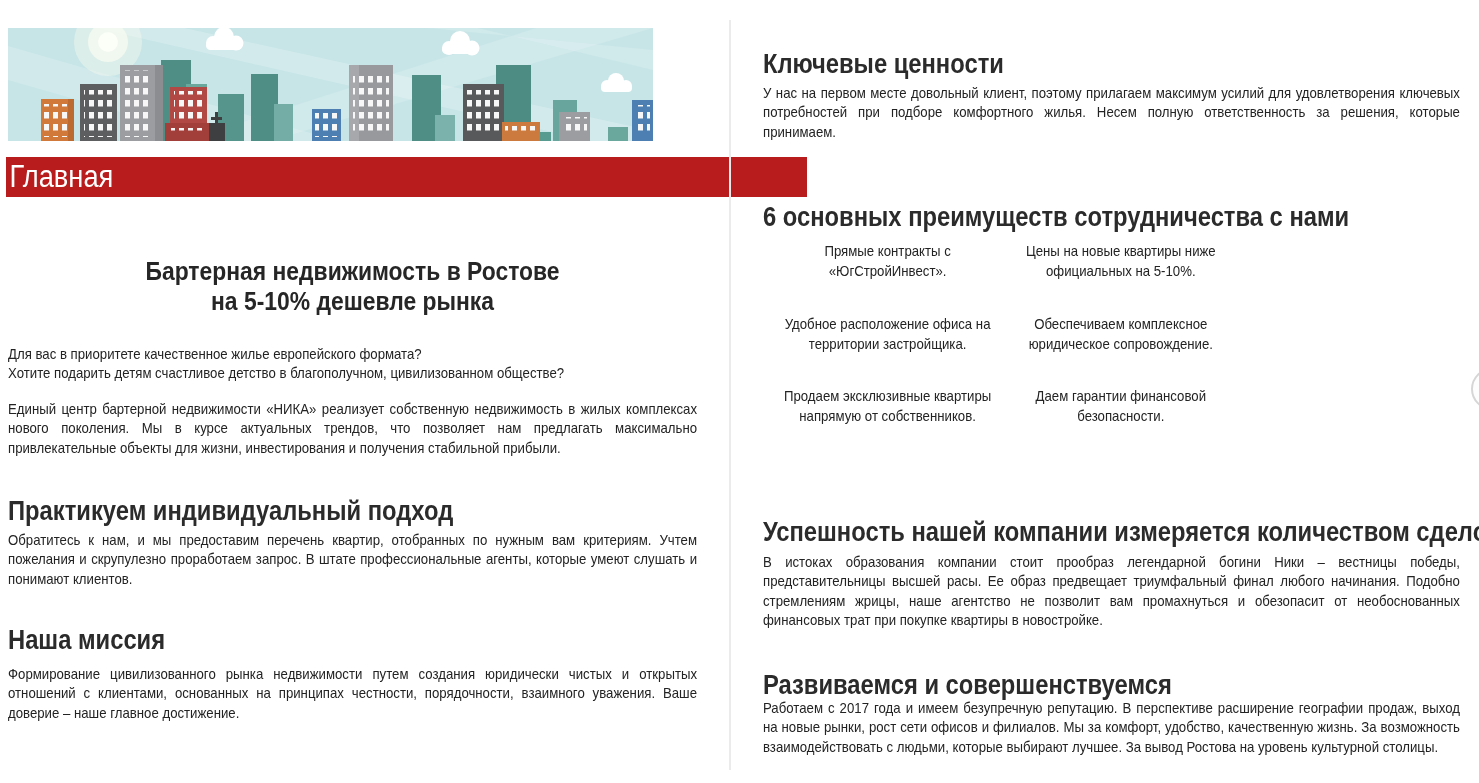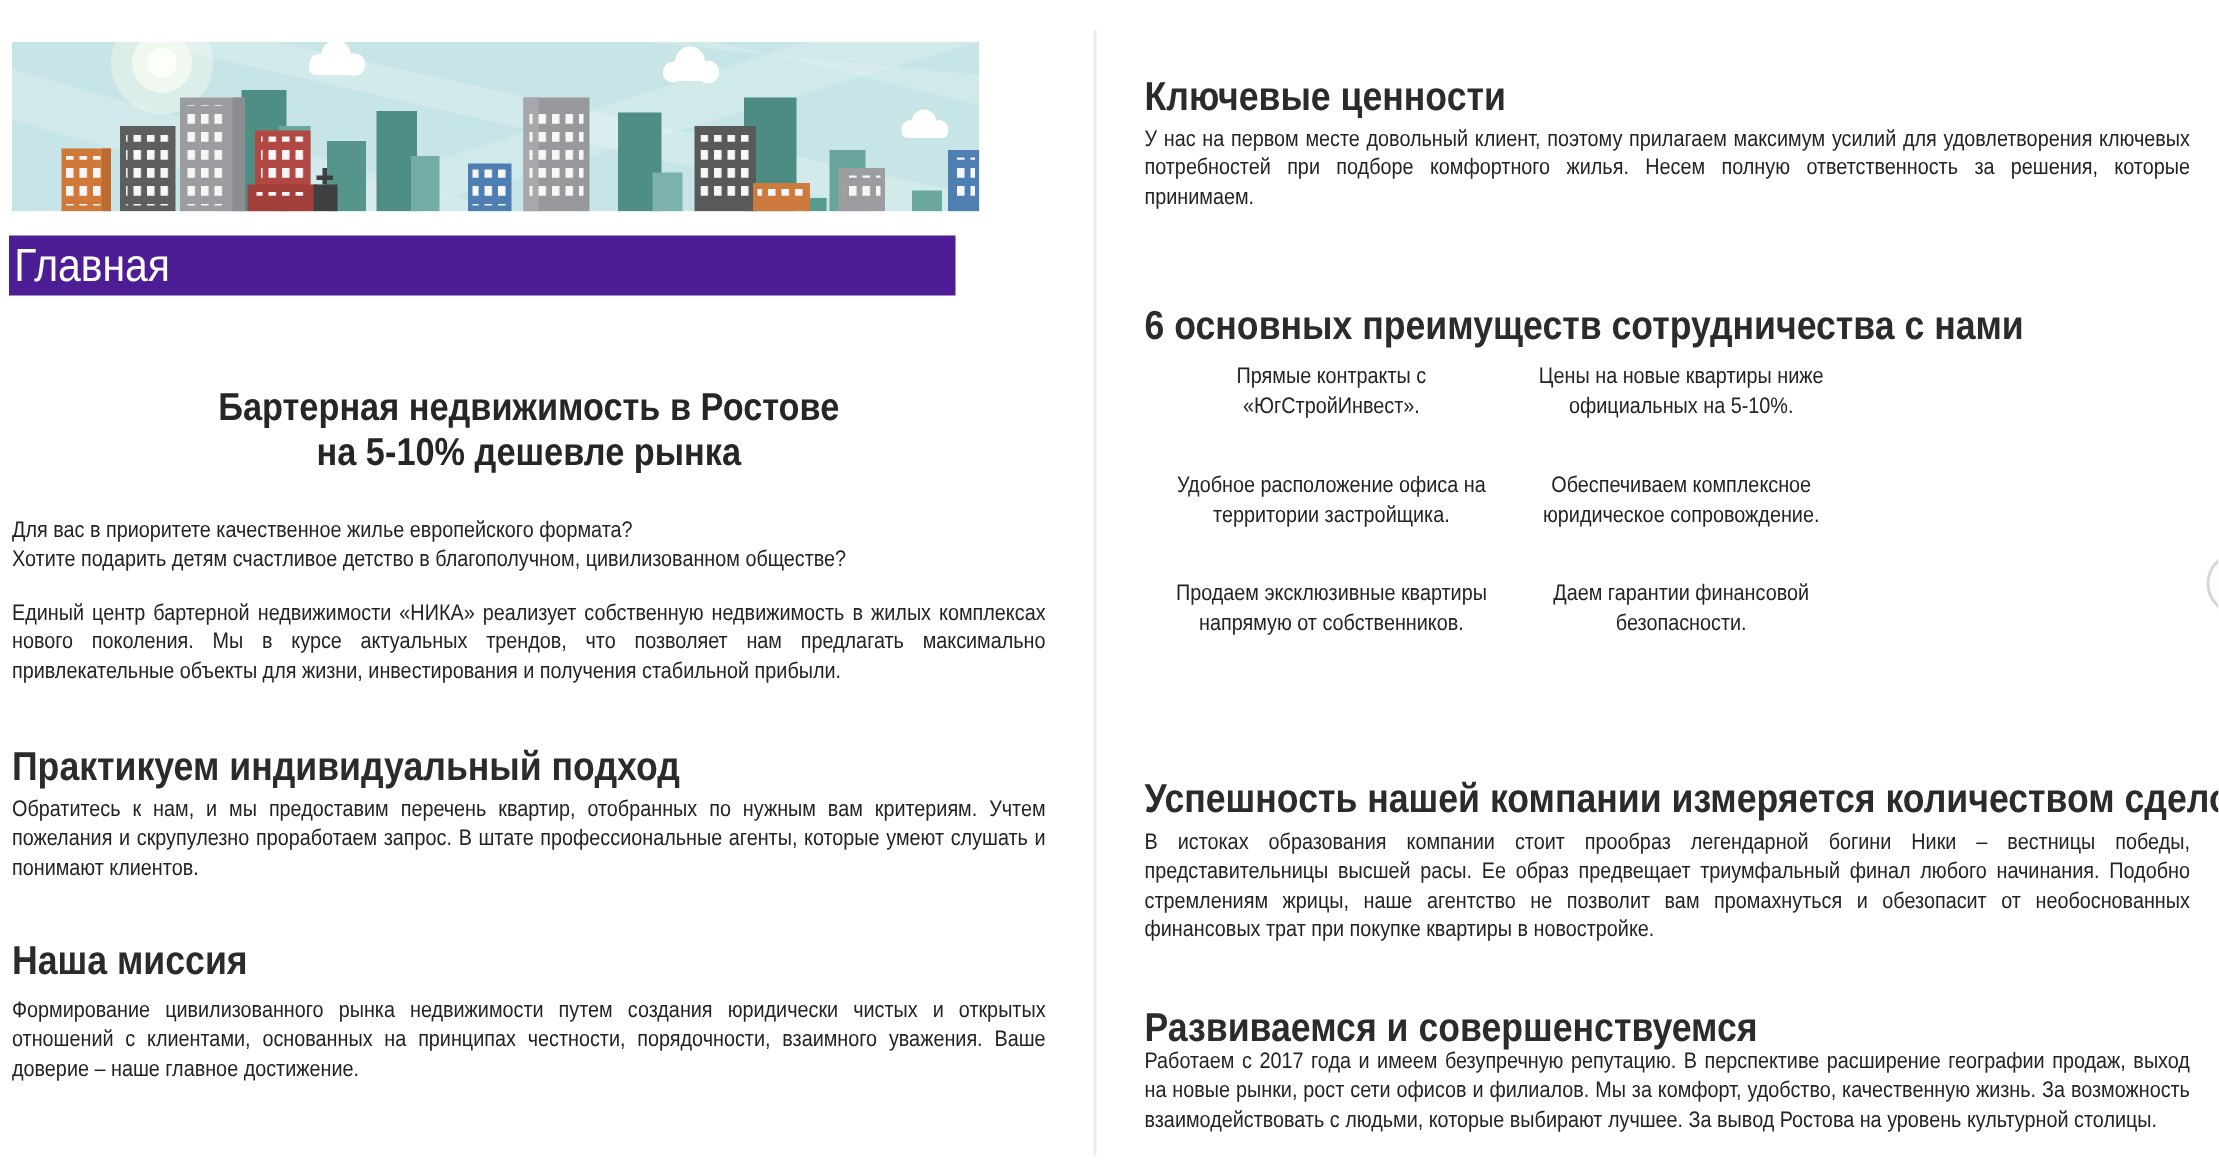--- a/index.html
+++ b/index.html
@@ -6,21 +6,21 @@
   .page{position:relative;width:1479px;height:783px;background:#ffffff;overflow:hidden;
         font-family:"Liberation Sans","DejaVu Sans",sans-serif;color:#262626;}
 
   
   .cond{transform:scaleX(0.88);transform-origin:0 0;}
 
   
   .banner{position:absolute;left:8px;top:28px;width:645px;height:113px;overflow:hidden;}
   .banner svg{display:block;}
 
-  .navbar{position:absolute;left:6px;top:157px;width:631px;height:40px;background:#4c1d95;}
+  .navbar{position:absolute;left:6px;top:157px;width:801px;height:40px;background:#b91c1c;}
   .navbar .nav-title{display:block;padding-left:4px;font-size:31px;line-height:40px;color:#ffffff;
                      white-space:nowrap;}
 
   .doc-title{position:absolute;left:8px;top:239px;width:783px;font-size:26px;line-height:30px;
              text-align:center;white-space:pre-line;color:#262626;}
 
   .para{position:absolute;font-size:15px;line-height:19.3px;color:#232323;}
   .para.just{text-align:justify;}
   .para.prelines{white-space:pre-line;}
 

